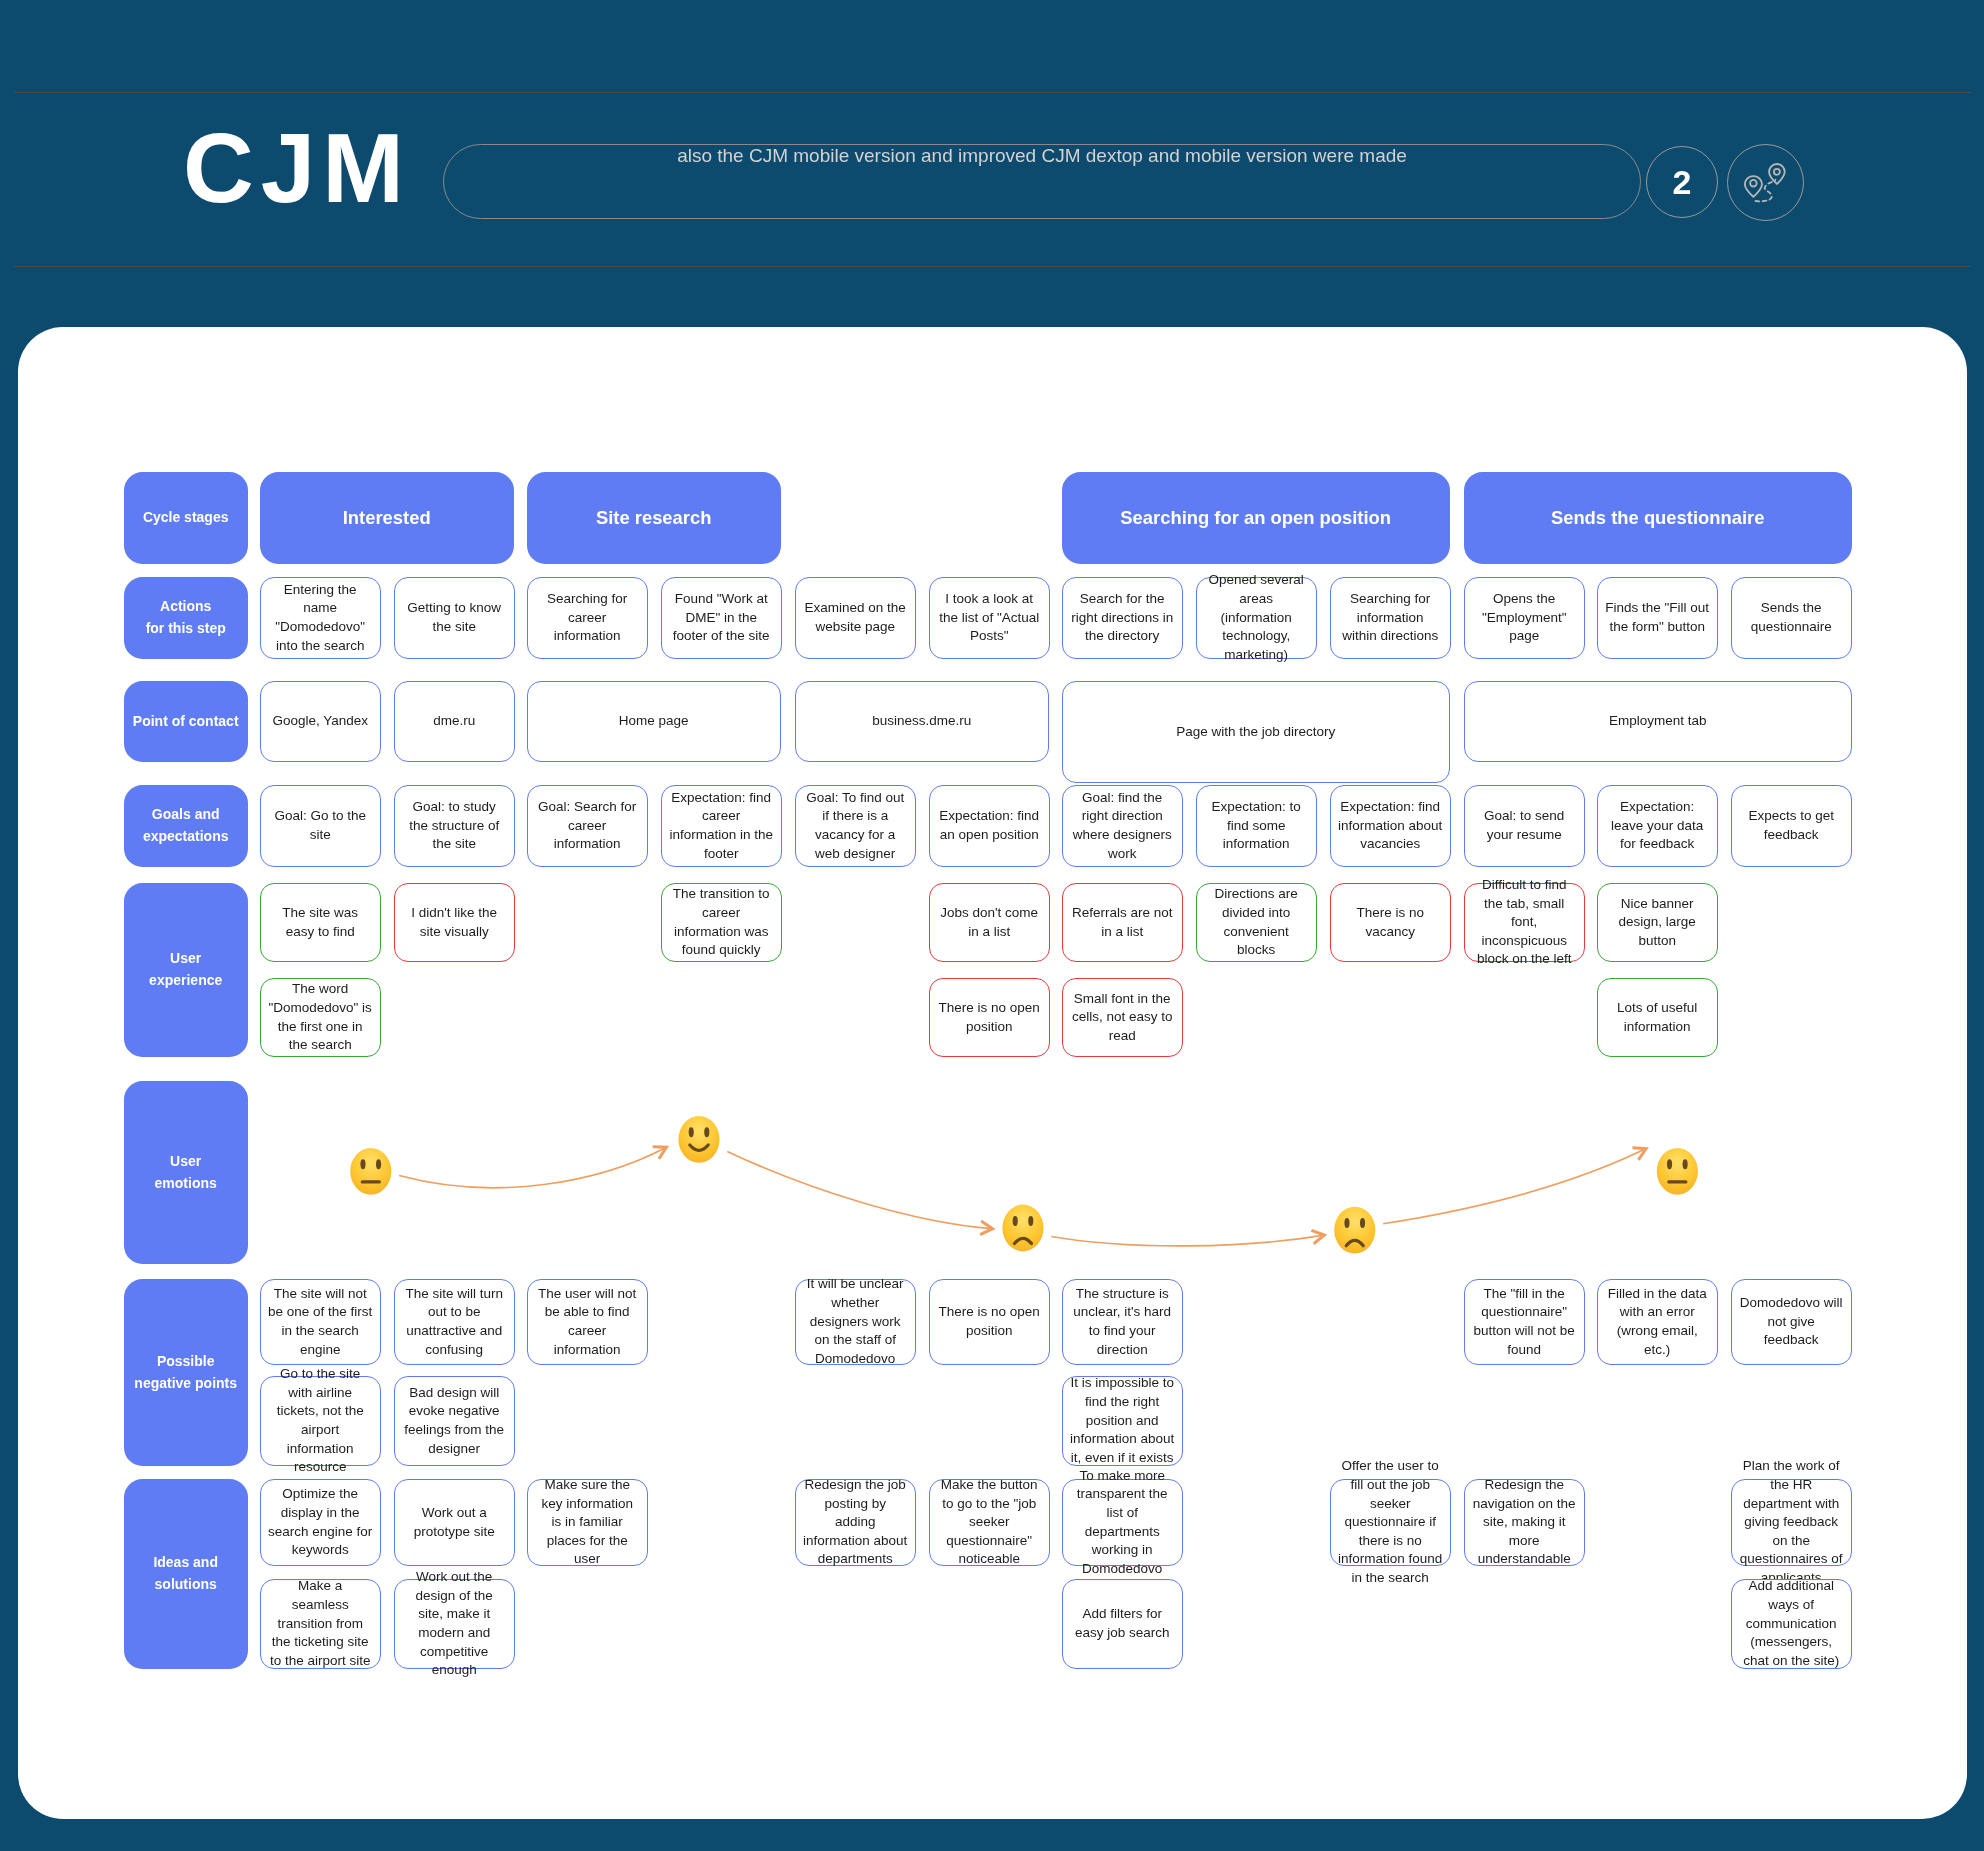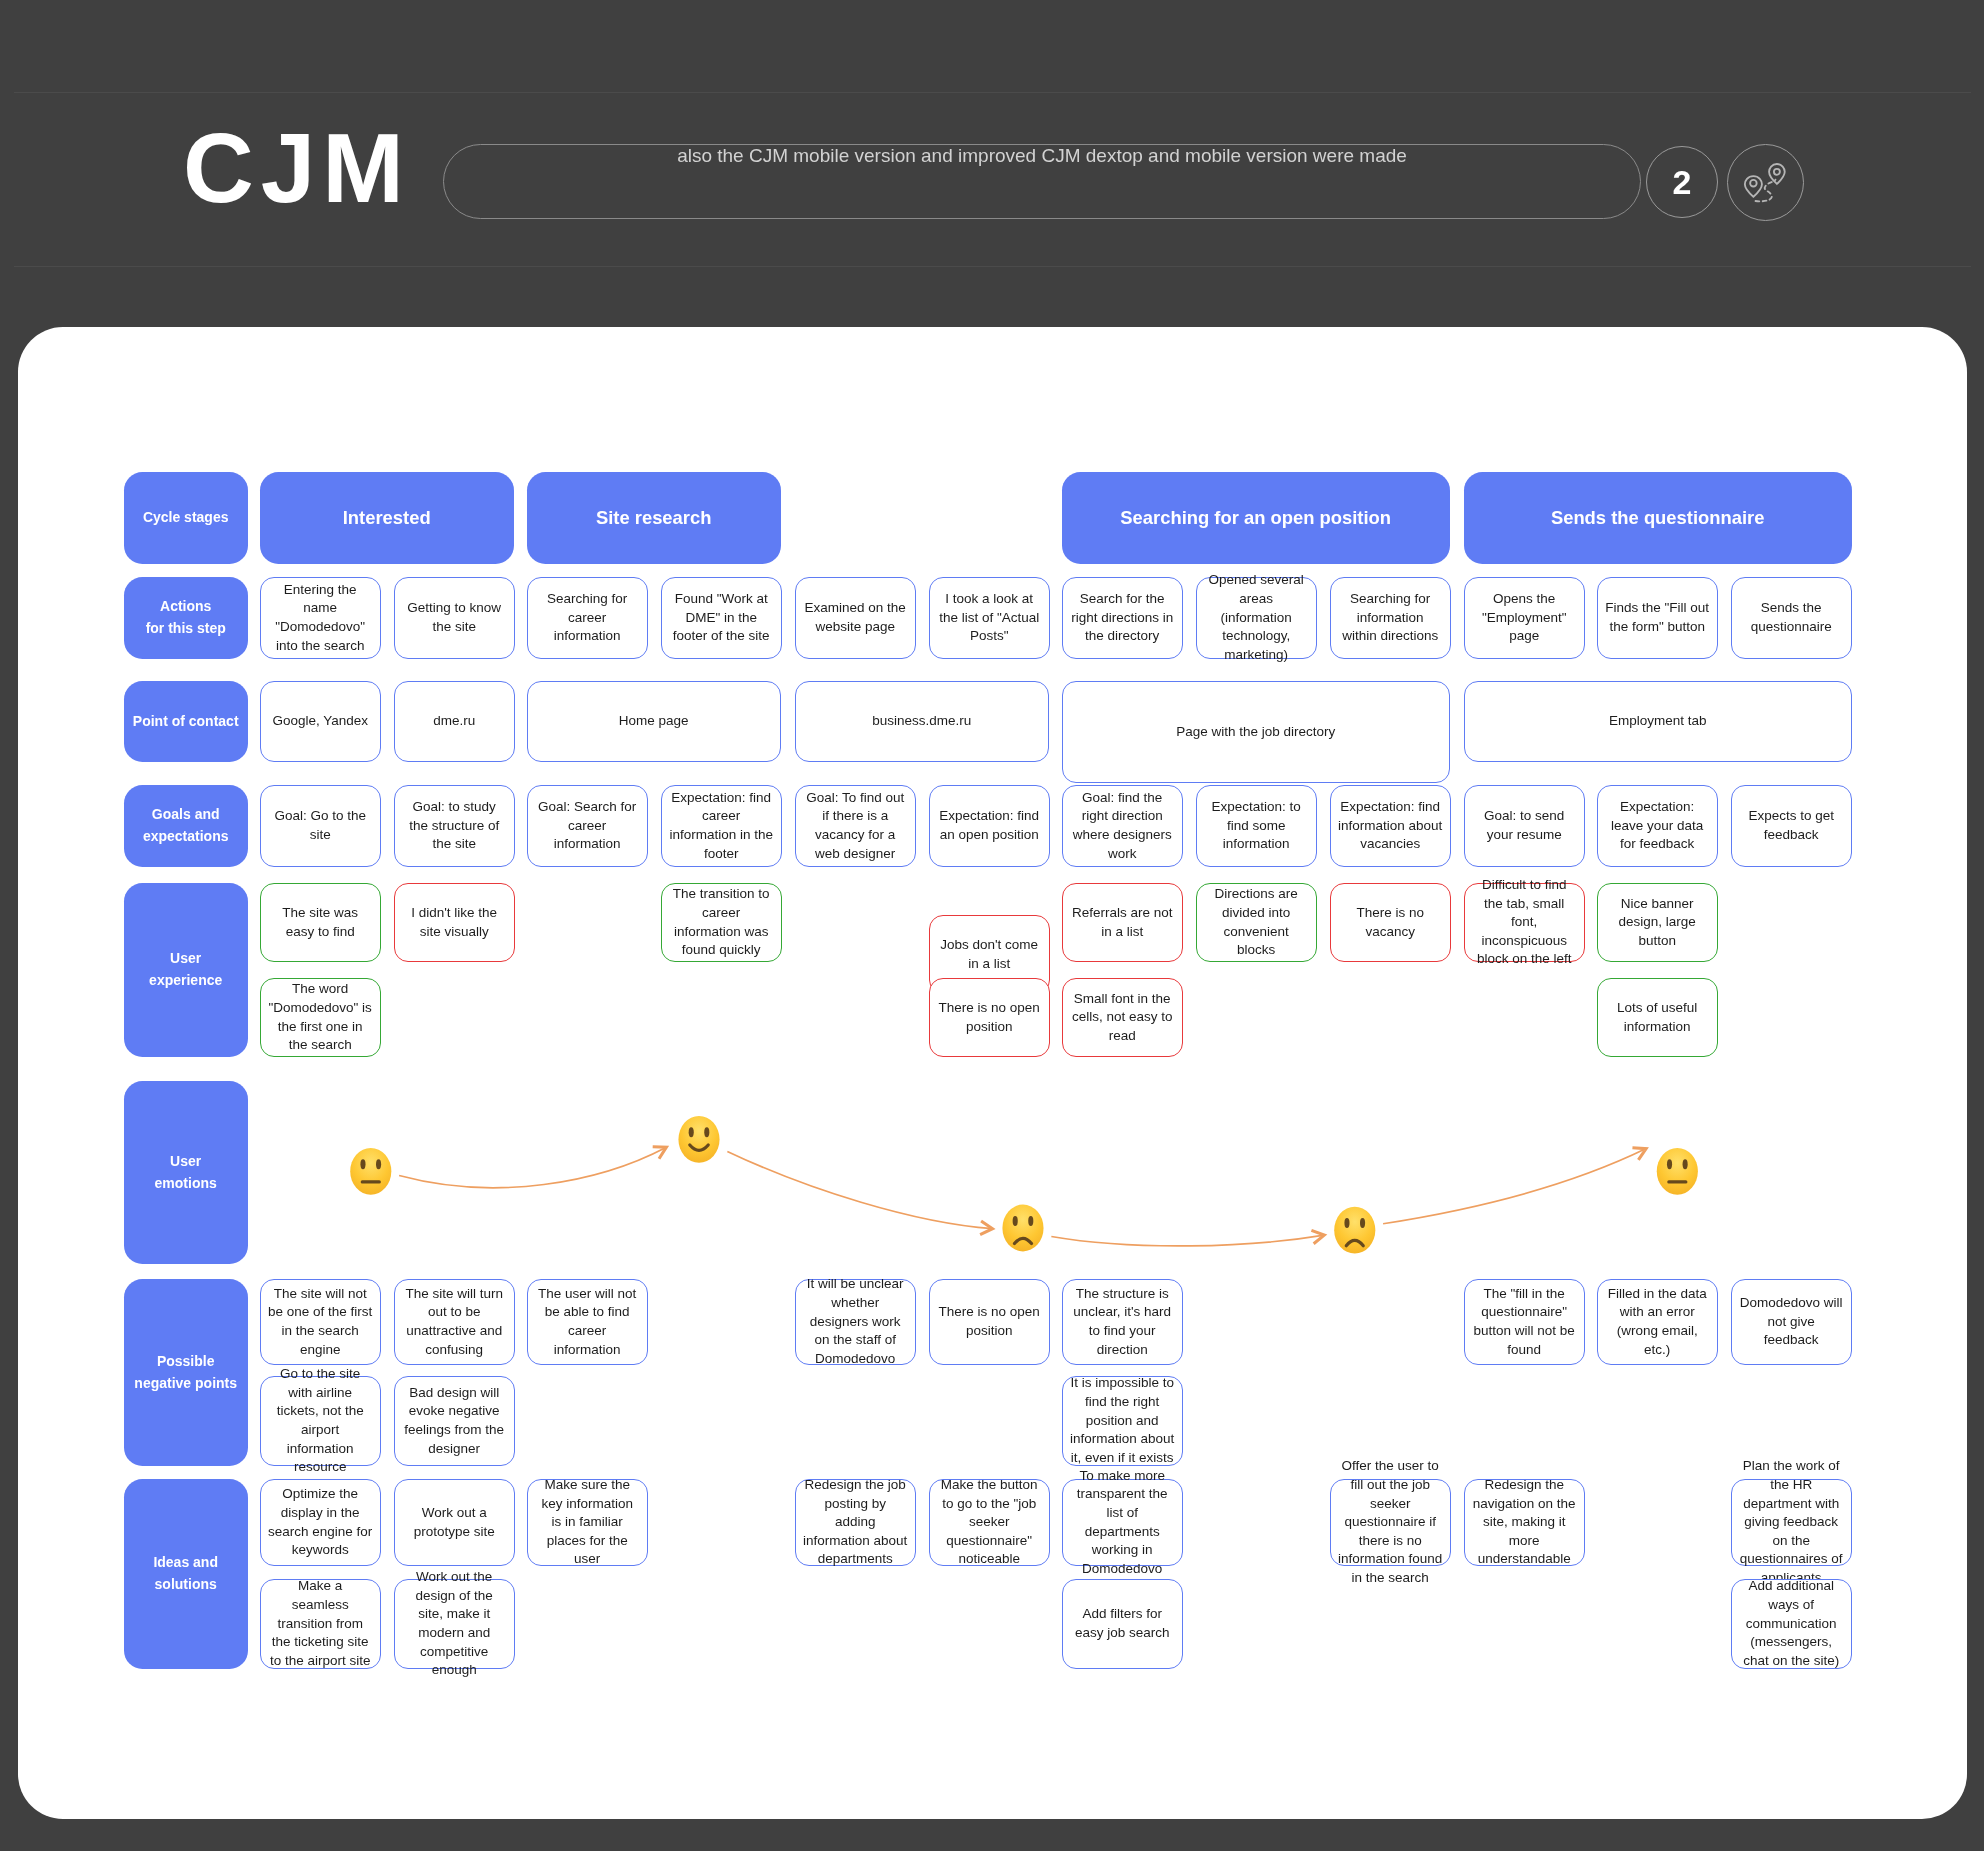--- a/index.html
+++ b/index.html
@@ -1,16 +1,16 @@
 <!DOCTYPE html>
 <html style="font-size:11.3px"><head>
 <meta charset="utf-8">
 <style>
   html,body{margin:0;padding:0;background:#1A1A1A;}
-  #stage{position:relative;width:1985px;height:1852px;background:#404040;overflow:hidden;
+  #stage{position:relative;width:1985px;height:1852px;background:#0c4a6e;overflow:hidden;
          font-family:"Liberation Sans", sans-serif;}
   .hline{position:absolute;left:14px;width:1957px;height:0.7px;background:#4b4b4b;}
   #page-title{position:absolute;left:183px;top:119px;color:#ffffff;font-size:98px;
               font-weight:700;letter-spacing:7px;line-height:1;}
   #note-pill{position:absolute;left:443px;top:144px;width:1198px;height:75px;
              border:1.1px solid #8a8a8a;border-radius:43px;display:flex;align-items:flex-start;
              justify-content:center;color:#d2d2d2;font-size:19px;box-sizing:border-box;}
   #page-badge{position:absolute;left:1646px;top:146px;width:72px;height:72px;border-radius:50%;
               border:1.1px solid #9a9a9a;display:flex;align-items:center;justify-content:center;
               color:#fff;font-size:34px;font-weight:700;box-sizing:border-box;}
@@ -99,21 +99,21 @@
       <div class="box " style="left: 911px; top: 458px; width: 121px; height: 82px;">Expectation: find an open position</div>
       <div class="box " style="left: 1044px; top: 458px; width: 121px; height: 82px;">Goal: find the right direction where designers work</div>
       <div class="box " style="left: 1178px; top: 458px; width: 121px; height: 82px;">Expectation: to find some information</div>
       <div class="box " style="left: 1312px; top: 458px; width: 121px; height: 82px;">Expectation: find information about vacancies</div>
       <div class="box " style="left: 1446px; top: 458px; width: 121px; height: 82px;">Goal: to send your resume</div>
       <div class="box " style="left: 1579px; top: 458px; width: 121px; height: 82px;">Expectation: leave your data for feedback</div>
       <div class="box " style="left: 1713px; top: 458px; width: 121px; height: 82px;">Expects to get feedback</div>
       <div class="box b-green" style="left: 242px; top: 556px; width: 121px; height: 79px;">The site was easy to find</div>
       <div class="box b-red" style="left: 376px; top: 556px; width: 121px; height: 79px;">I didn't like the site visually</div>
       <div class="box b-green" style="left: 643px; top: 556px; width: 121px; height: 79px;">The transition to career information was found quickly</div>
-      <div class="box b-red" style="left: 911px; top: 556px; width: 121px; height: 79px; margin-top: 32px;">Jobs don't come in a list</div>
+      <div class="box b-red" style="left: 911px; top: 556px; width: 121px; height: 79px;">Jobs don't come in a list</div>
       <div class="box b-red" style="left: 1044px; top: 556px; width: 121px; height: 79px;">Referrals are not in a list</div>
       <div class="box b-green" style="left: 1178px; top: 556px; width: 121px; height: 79px;">Directions are divided into convenient blocks</div>
       <div class="box b-red" style="left: 1312px; top: 556px; width: 121px; height: 79px;">There is no vacancy</div>
       <div class="box b-red" style="left: 1446px; top: 556px; width: 121px; height: 79px;">Difficult to find the tab, small font, inconspicuous block on the left</div>
       <div class="box b-green" style="left: 1579px; top: 556px; width: 121px; height: 79px;">Nice banner design, large button</div>
       <div class="box b-green" style="left: 242px; top: 651px; width: 121px; height: 79px;">The word "Domodedovo" is the first one in the search</div>
       <div class="box b-red" style="left: 911px; top: 651px; width: 121px; height: 79px;">There is no open position</div>
       <div class="box b-red" style="left: 1044px; top: 651px; width: 121px; height: 79px;">Small font in the cells, not easy to read</div>
       <div class="box b-green" style="left: 1579px; top: 651px; width: 121px; height: 79px;">Lots of useful information</div>
       <div class="box " style="left: 242px; top: 952px; width: 121px; height: 86px;">The site will not be one of the first in the search engine</div>

